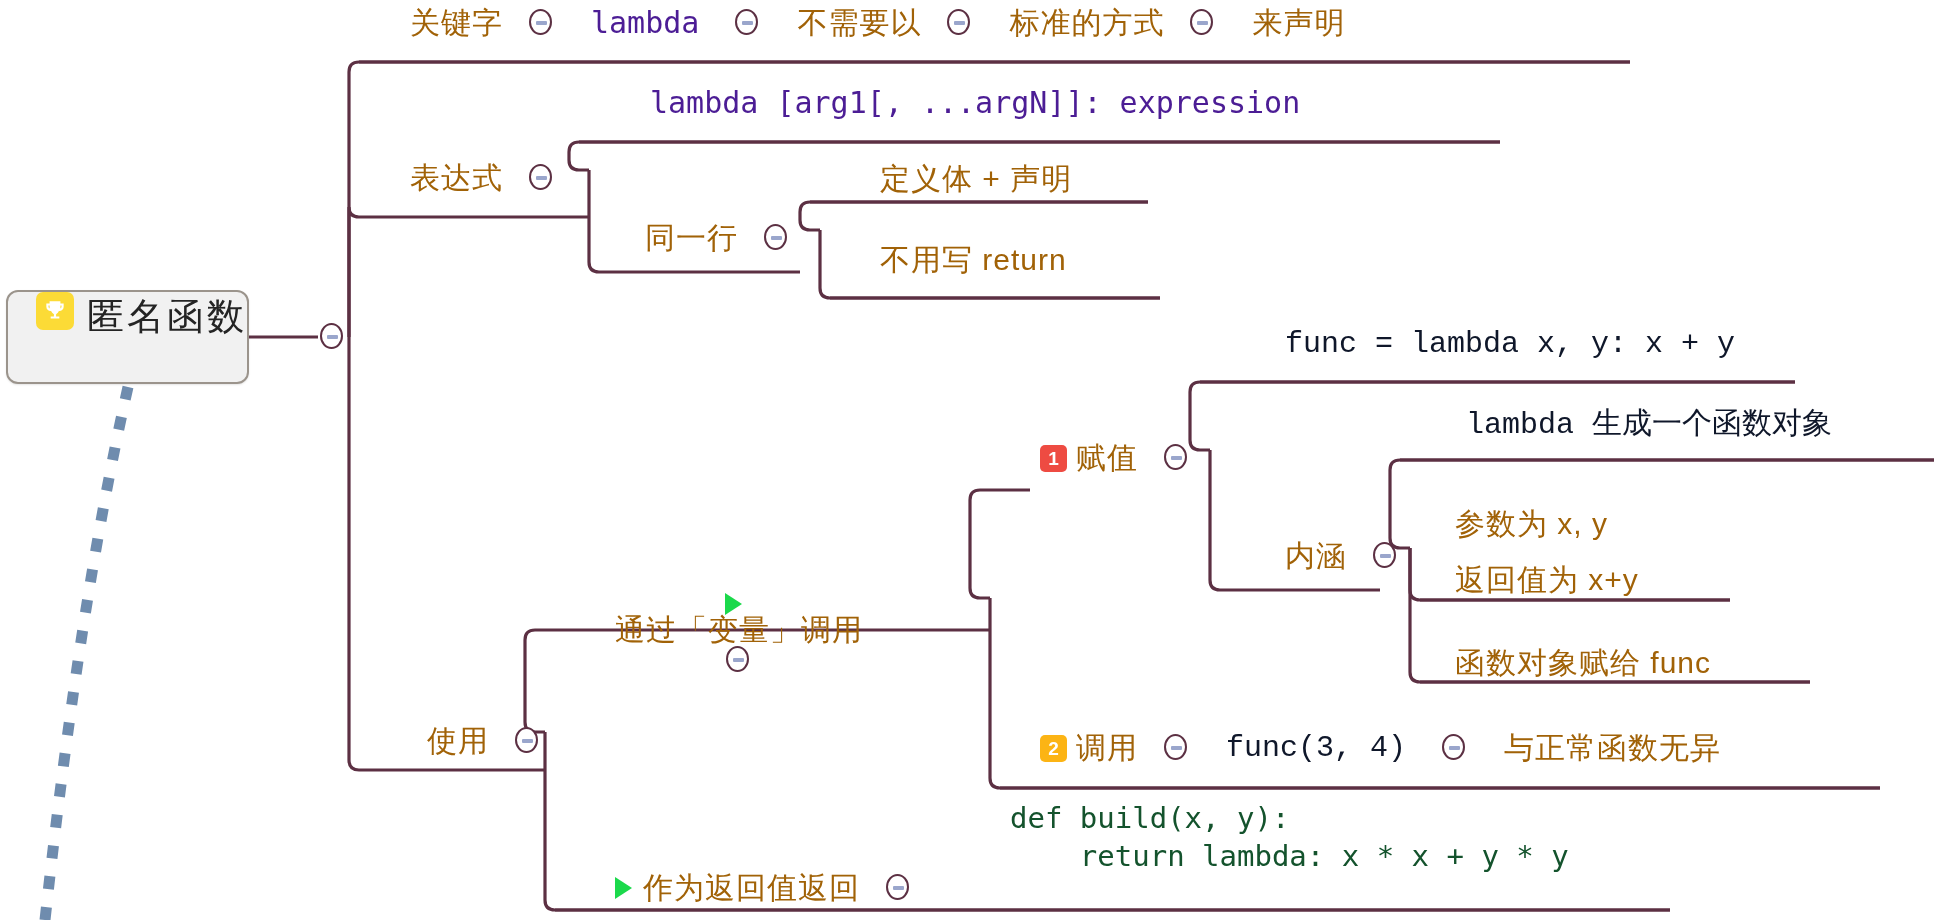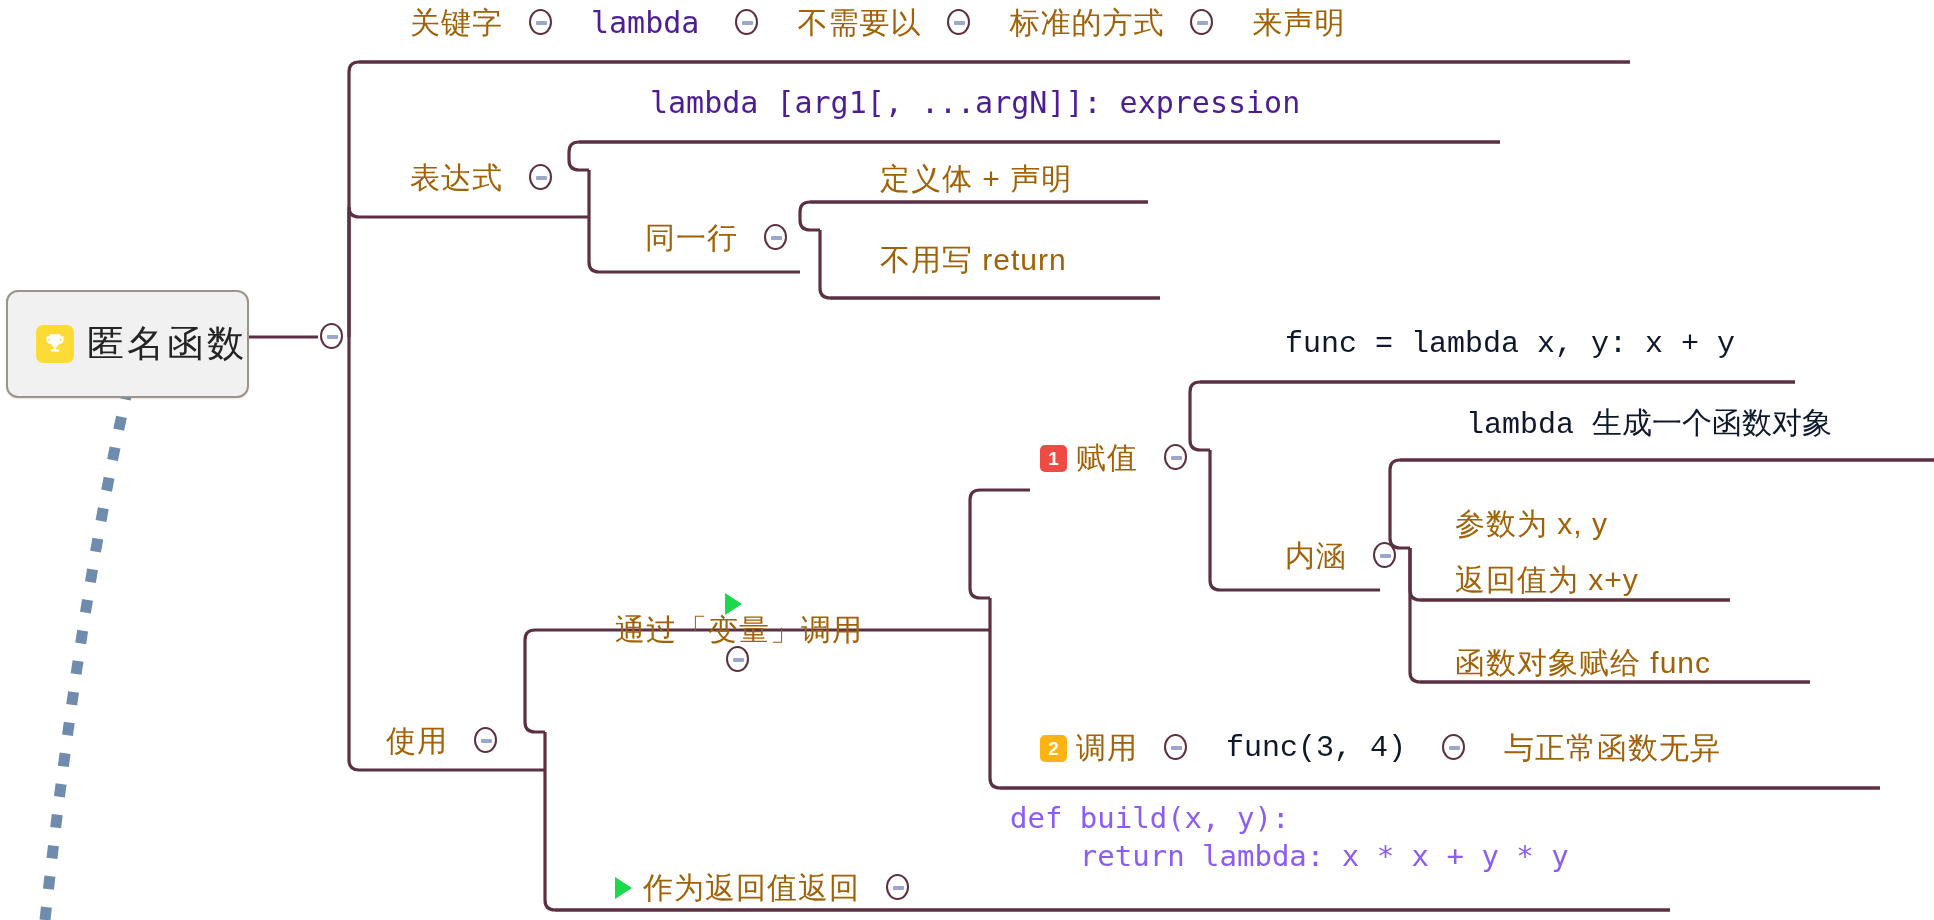--- a/index.html
+++ b/index.html
@@ -32,35 +32,35 @@
   }
   .code-red{
     font-family:"DejaVu Sans Mono","Liberation Mono",monospace;
     font-size:30px;
     color:#4c1d95;
     letter-spacing:0px;
   }
   .code-block{
     font-family:"DejaVu Sans Mono","Liberation Mono",monospace;
     font-size:29px;
-    color:#8b5cf6;
+    color:#14532d;
     line-height:1.3;
     white-space:pre;
   }
 
   
   #root-node{
     position:absolute;
     left:6px;top:290px;
-    width:243px;height:108px;
+    width:243px;height:94px;
     box-sizing:border-box;
     background:#f1f1f1;
     border:2px solid #9b948c;
     border-radius:12px;
-    display:flex;align-items:center;
+    display:flex;align-items:flex-start;
     padding-left:28px;
     box-shadow:0 1px 2px rgba(0,0,0,.10);
   }
   #root-node .root-label{
     font-family:"DejaVu Serif","Liberation Serif",serif;
     font-size:37px;color:#242424;letter-spacing:3px;margin-left:13px;
   }
   .trophy{
     width:38px;height:38px;border-radius:7px;background:#FCDB36;
     display:inline-flex;align-items:center;justify-content:center;flex:0 0 auto;
@@ -228,21 +228,21 @@
   </div>
 
   <div class="node" style="left:880px;top:164px;">
     <span class="label">定义体 + 声明</span>
   </div>
 
   <div class="node" style="left:880px;top:245px;">
     <span class="label">不用写 return</span>
   </div>
 
-  <div class="node" style="left:386px;top:726px;">
+  <div class="node" style="left:427px;top:726px;">
     <span class="label">使用</span>
     <span class="gap"></span>
     <span class="toggle">
       <span class="ring"></span>
       <span class="minus"></span>
     </span>
   </div>
 
   <div class="node" style="left:615px;top:593px;flex-direction:column;">
     <span class="tri"></span>

